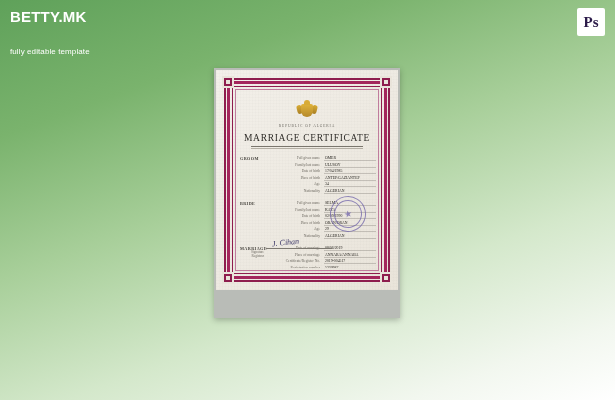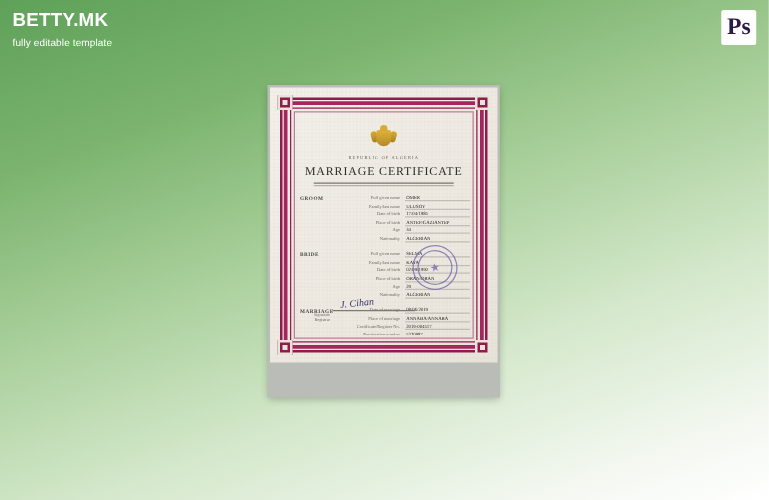--- a/index.html
+++ b/index.html
@@ -30,21 +30,21 @@
     left: 10px;
     top: 8px;
     color: #ffffff;
     font-size: 15px;
     font-weight: bold;
     letter-spacing: 0.2px;
   }
   .brand-sub {
     position: absolute;
     left: 10px;
-    top: 30px;
+    top: 47px;
     color: #ffffff;
     font-size: 8px;
     font-weight: normal;
     letter-spacing: 0.1px;
   }
   .page-title {
     position: absolute;
     top: 10px;
     left: 0;
     width: 615px;
@@ -59,21 +59,21 @@
     top: 8px;
     right: 10px;
     width: 28px;
     height: 28px;
     background: #ffffff;
     border-radius: 2px;
     display: flex;
     align-items: center;
     justify-content: center;
     color: #2b1a49;
-    font-size: 19px;
+    font-size: 15px;
     font-weight: bold;
     font-family: "Liberation Serif", serif;
   }
 
   
   .sheet-shadow {
     position: absolute;
     left: 214px;
     top: 68px;
     width: 186px;

